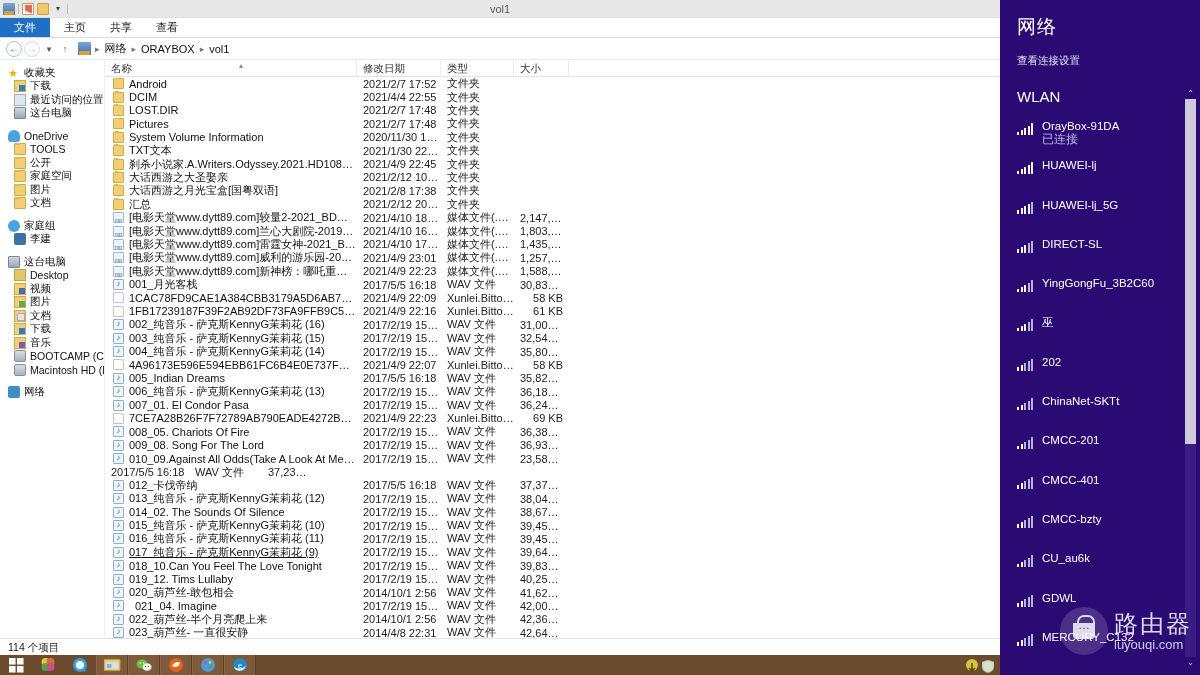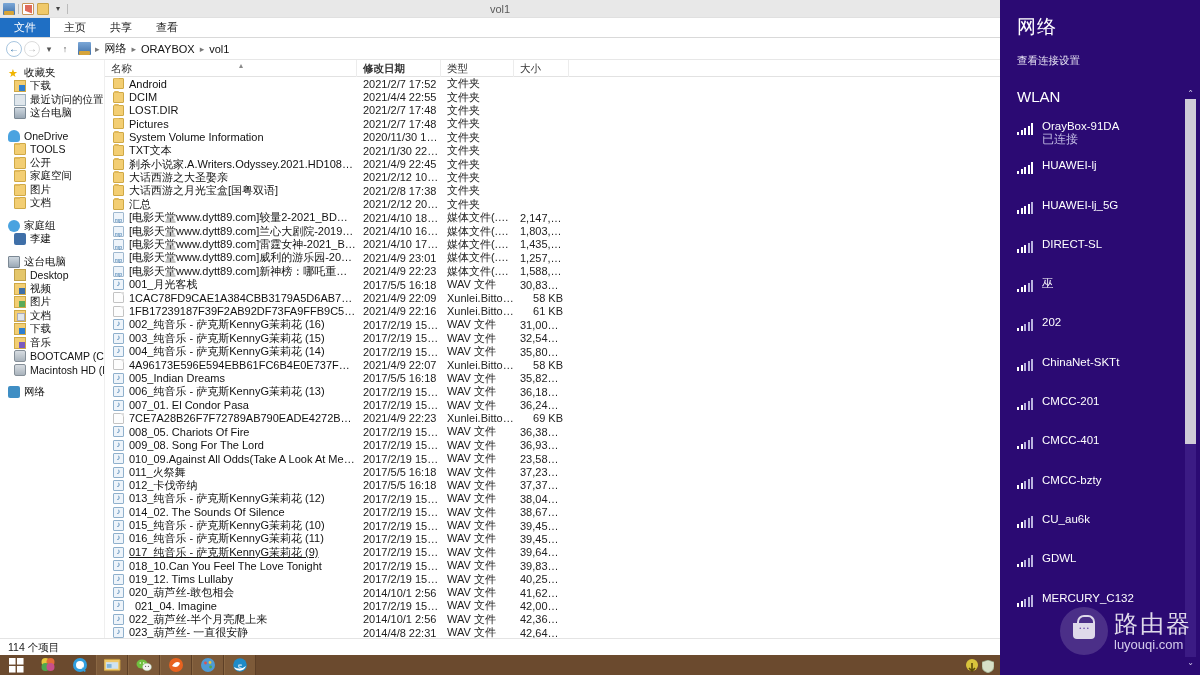--- a/index.html
+++ b/index.html
@@ -98,21 +98,21 @@
 
   
   .filepane { flex:1; position:relative; background:#fff; border-left:1px solid #efefef; overflow:hidden;}
   .colhdr {
     display:flex; height:17px; align-items:center; font-size:10.5px; color:#333;
     border-bottom:1px solid #e2e2e2; position:relative;
   }
   .colhdr .c { position:relative; height:17px; line-height:17px; padding-left:6px;
                border-right:1px solid #ececec; overflow:hidden;}
   .c-name{ width:252px; }
-  .c-date{ width:84px;font-weight:bold; }
+  .c-date{ width:84px; }
   .c-type{ width:73px; }
   .c-size{ width:55px; }
   .c-rest{ flex:1; border-right:none !important; }
   .sortmark{ position:absolute; left:134px; top:1px; color:#8a8a8a; font-size:8px;}
 
   .rows { font-size:11px; color:#111; }
   .row { display:flex; height:13.4px; align-items:center; white-space:nowrap; }
   .cell { padding-left:6px; overflow:hidden; text-overflow:ellipsis; }
   .cname{ width:252px; display:flex; align-items:center; padding-left:8px; }
   .cdate{ width:84px; color:#222; }
@@ -581,24 +581,20 @@
             <div class="row">
               <div class="cell cname">
                 <span class="fico fi-wav"></span>
                 <span style="overflow: hidden; text-overflow: ellipsis;">010_09.Against All Odds(Take A Look At Me Now)</span>
               </div>
               <div class="cell cdate">2017/2/19 15:27</div>
               <div class="cell ctype">WAV 文件</div>
               <div class="cell csize">23,580 KB</div>
             </div>
             <div class="row">
-              <div class="cell cname">
-                <span class="fico fi-wav"></span>
-                <span style="overflow: hidden; text-overflow: ellipsis;">011_火祭舞</span>
-              </div>
               <div class="cell cdate">2017/5/5 16:18</div>
               <div class="cell ctype">WAV 文件</div>
               <div class="cell csize">37,239 KB</div>
             </div>
             <div class="row">
               <div class="cell cname">
                 <span class="fico fi-wav"></span>
                 <span style="overflow: hidden; text-overflow: ellipsis;">012_卡伐帝纳</span>
               </div>
               <div class="cell cdate">2017/5/5 16:18</div>
@@ -854,20 +850,32 @@
         </div>
         <div class="net-item">
           <div class="bars">
             <i class="on" style="height: 3.5px;"></i>
             <i class="on" style="height: 5.5px;"></i>
             <i class="on" style="height: 7.5px;"></i>
             <i style="height: 9.5px;"></i>
             <i style="height: 12px;"></i>
           </div>
           <div class="net-txt">
+            <div class="net-name">YingGongFu_3B2C60</div>
+          </div>
+        </div>
+        <div class="net-item">
+          <div class="bars">
+            <i class="on" style="height: 3.5px;"></i>
+            <i class="on" style="height: 5.5px;"></i>
+            <i class="on" style="height: 7.5px;"></i>
+            <i style="height: 9.5px;"></i>
+            <i style="height: 12px;"></i>
+          </div>
+          <div class="net-txt">
             <div class="net-name">巫</div>
           </div>
         </div>
         <div class="net-item">
           <div class="bars">
             <i class="on" style="height: 3.5px;"></i>
             <i class="on" style="height: 5.5px;"></i>
             <i style="height: 7.5px;"></i>
             <i style="height: 9.5px;"></i>
             <i style="height: 12px;"></i>

